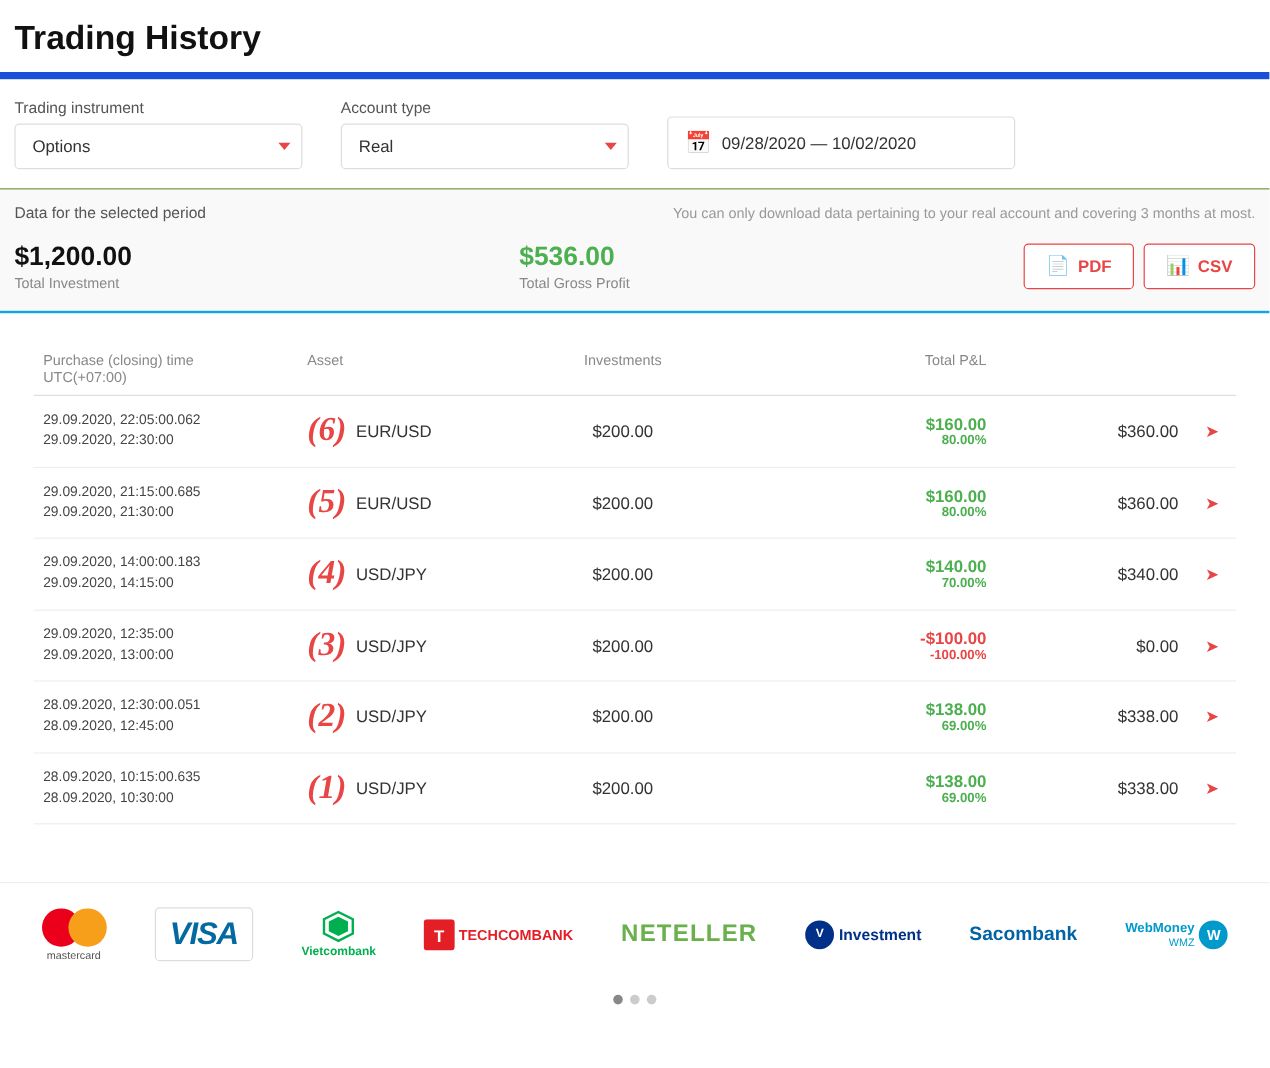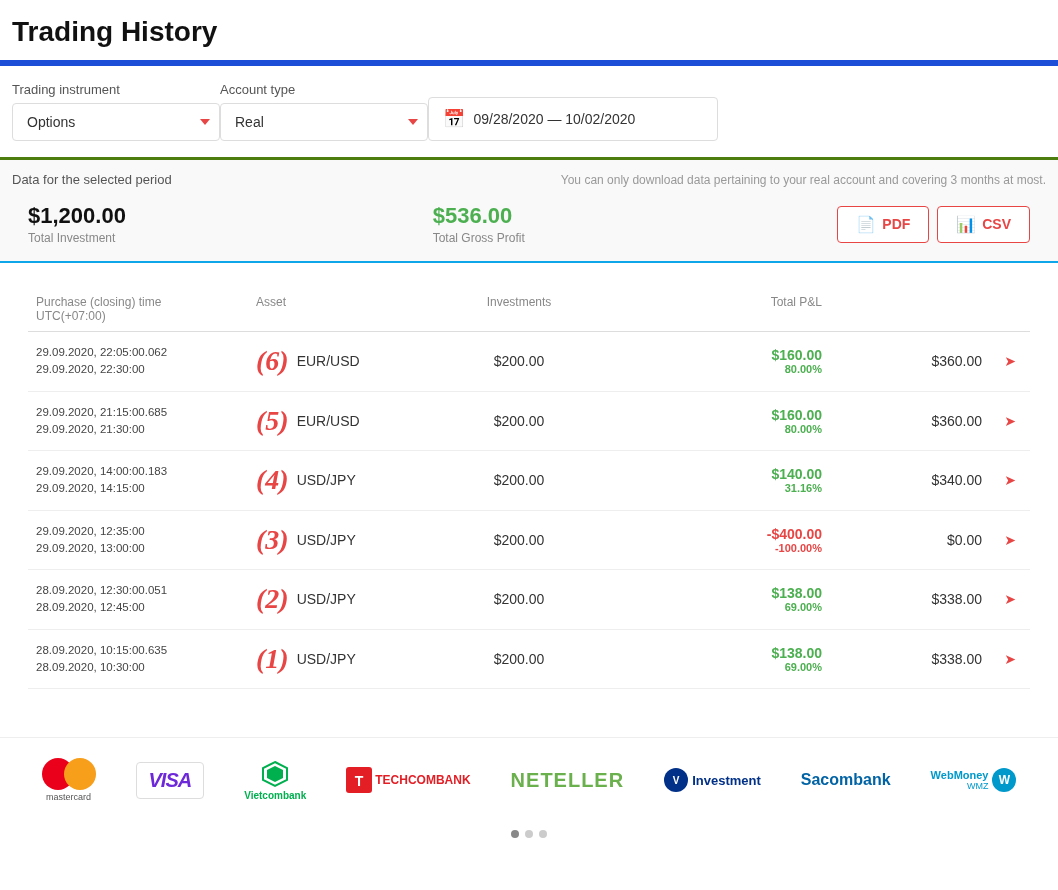--- a/index.html
+++ b/index.html
@@ -1,34 +1,34 @@
 <!DOCTYPE html>
 <html><head>
   <meta charset="utf-8">
   <style>
     * { box-sizing: border-box; margin: 0; padding: 0; }
     body { font-family: Arial, sans-serif; background: #fff; color: #333; font-size: 14px; width: 1058px; }
 
     .page-header { padding: 16px 12px 12px; border-bottom: 6px solid #1d4ed8; }
     .page-title { font-size: 28px; font-weight: bold; color: #111; }
 
-    .filter-section { padding: 16px 12px; display: flex; align-items: flex-end; gap: 0; border-bottom: 3px solid #4d7c0f; }
+    .filter-section { padding: 16px 12px; display: flex; align-items: flex-end; gap: 32px; border-bottom: 1px solid #4d7c0f; }
     .filter-group { display: flex; flex-direction: column; gap: 6px; }
     .filter-label { font-size: 13px; color: #555; }
     .select-wrapper { position: relative; display: inline-block; }
     .filter-select {
       appearance: none;
       -webkit-appearance: none;
       border: 1px solid #ddd;
       border-radius: 4px;
       padding: 10px 36px 10px 14px;
       font-size: 14px;
       background: #fff;
       cursor: pointer;
-      width: 208px;
+      width: 240px;
       color: #333;
     }
     .select-arrow {
       position: absolute;
       right: 10px;
       top: 50%;
       transform: translateY(-50%);
       width: 0;
       height: 0;
       border-left: 5px solid transparent;
@@ -55,21 +55,21 @@
       justify-content: space-between;
       align-items: center;
       padding: 12px 12px 8px;
     }
     .data-period-label { font-size: 13px; color: #555; }
     .data-note { font-size: 12px; color: #999; }
 
     .summary-row {
       display: flex;
       align-items: center;
-      padding: 8px 28px 16px;
+      padding: 8px 12px 16px;
       gap: 0;
     }
     .summary-item { flex: 1; }
     .summary-amount { font-size: 22px; font-weight: bold; color: #111; }
     .summary-amount.green { color: #4caf50; }
     .summary-label { font-size: 12px; color: #888; margin-top: 2px; }
 
     .export-buttons { display: flex; gap: 8px; margin-left: auto; }
     .export-btn {
       display: flex;
@@ -147,23 +147,23 @@
     .mc-circles { display: flex; }
     .mc-circle-left { width: 32px; height: 32px; border-radius: 50%; background: #eb001b; }
     .mc-circle-right { width: 32px; height: 32px; border-radius: 50%; background: #f79e1b; margin-left: -10px; }
     .mc-text { font-size: 9px; color: #555; }
 
     
     .visa-logo {
       border: 1px solid #ddd;
       padding: 6px 12px;
       border-radius: 4px;
-      font-size: 20px;
+      font-size: 26px;
       font-weight: bold;
-      color: #6d28d9;
+      color: #0369a1;
       font-style: italic;
       letter-spacing: -1px;
     }
 
     
     .vietcombank-logo { display: flex; flex-direction: column; align-items: center; gap: 2px; justify-content: flex-end; }
     .vcb-icon { width: 28px; height: 28px; }
     .vcb-text { font-size: 10px; color: #00b04f; font-weight: bold; }
 
     
@@ -308,38 +308,38 @@
     <div class="col time-col">
       29.09.2020, 14:00:00.183<br>29.09.2020, 14:15:00
     </div>
     <div class="col asset-col">
       <span class="num-badge">(4)</span>
       <span class="asset-name">USD/JPY</span>
     </div>
     <div class="col investments-col">$200.00</div>
     <div class="col pnl-col">
       <span class="pnl-positive">$140.00</span><br>
-      <span class="pnl-positive pnl-percent">31.16%</span>
+      <span class="pnl-positive pnl-percent">70.00%</span>
     </div>
     <div class="col equity-col col-right">$340.00</div>
     <div class="col chevron-col">
       <span class="chevron-icon">➤</span>
     </div>
   </div>
       <div class="table-row">
     <div class="col time-col">
       29.09.2020, 12:35:00<br>29.09.2020, 13:00:00
     </div>
     <div class="col asset-col">
       <span class="num-badge">(3)</span>
       <span class="asset-name">USD/JPY</span>
     </div>
     <div class="col investments-col">$200.00</div>
     <div class="col pnl-col">
-      <span class="pnl-negative">-$400.00</span><br>
+      <span class="pnl-negative">-$100.00</span><br>
       <span class="pnl-negative pnl-percent">-100.00%</span>
     </div>
     <div class="col equity-col col-right">$0.00</div>
     <div class="col chevron-col">
       <span class="chevron-icon">➤</span>
     </div>
   </div>
       <div class="table-row">
     <div class="col time-col">
       28.09.2020, 12:30:00.051<br>28.09.2020, 12:45:00

